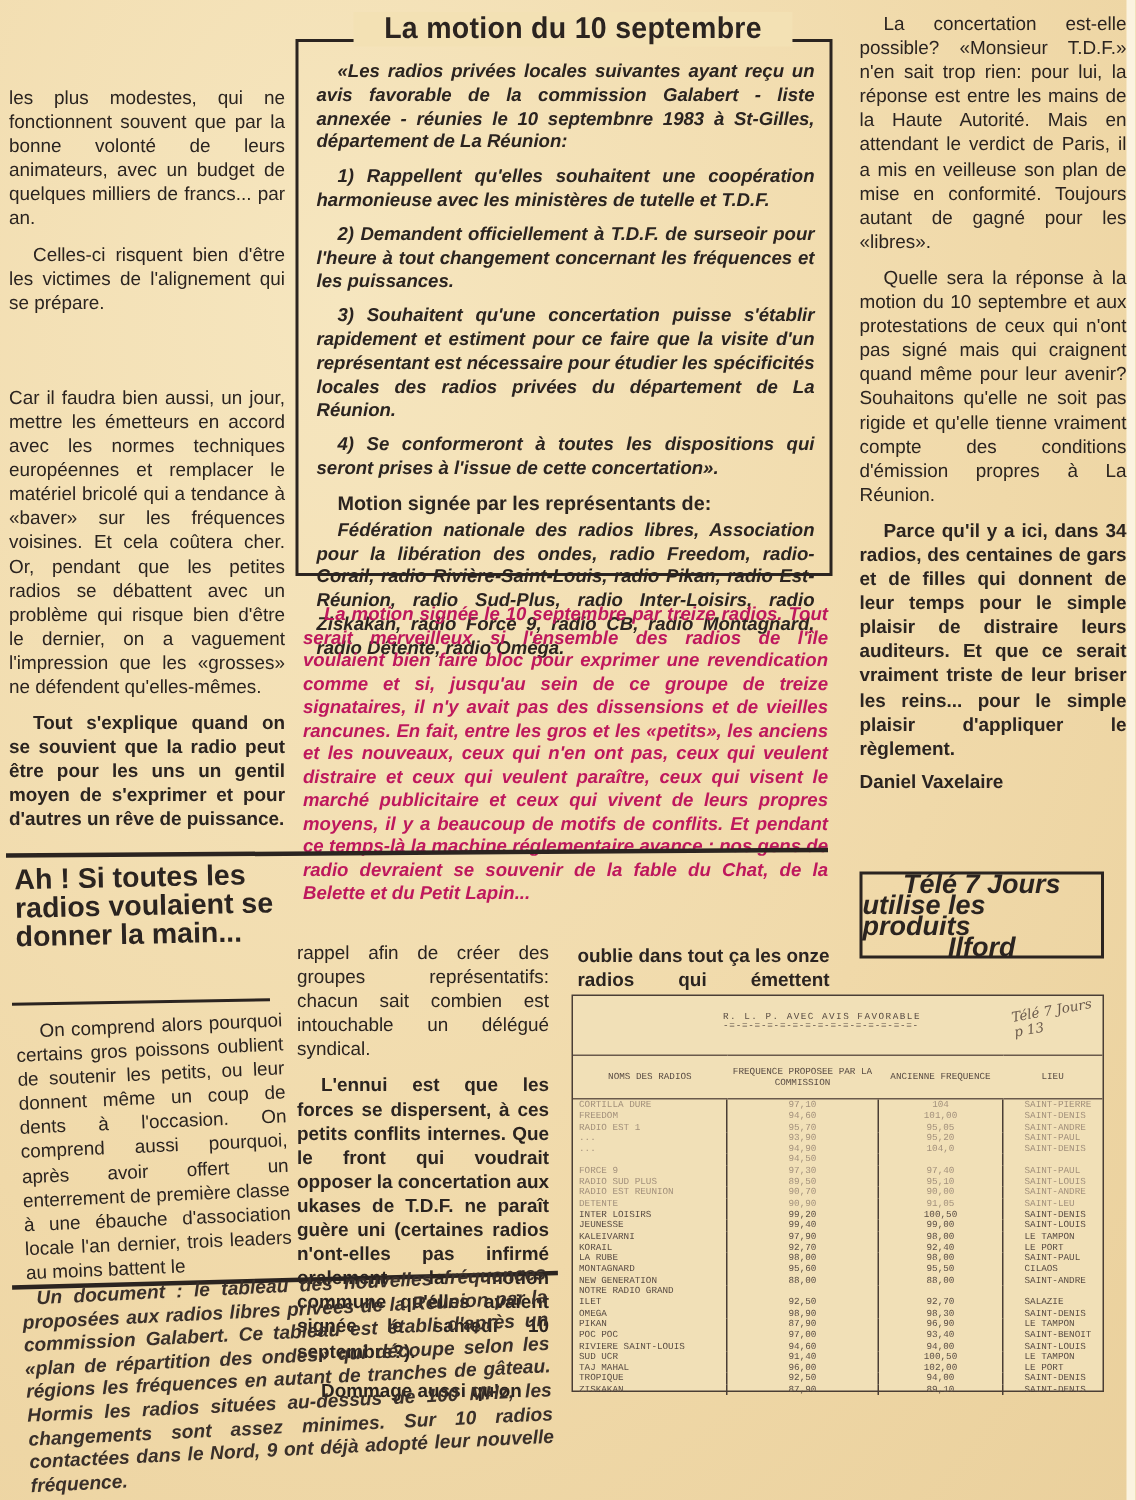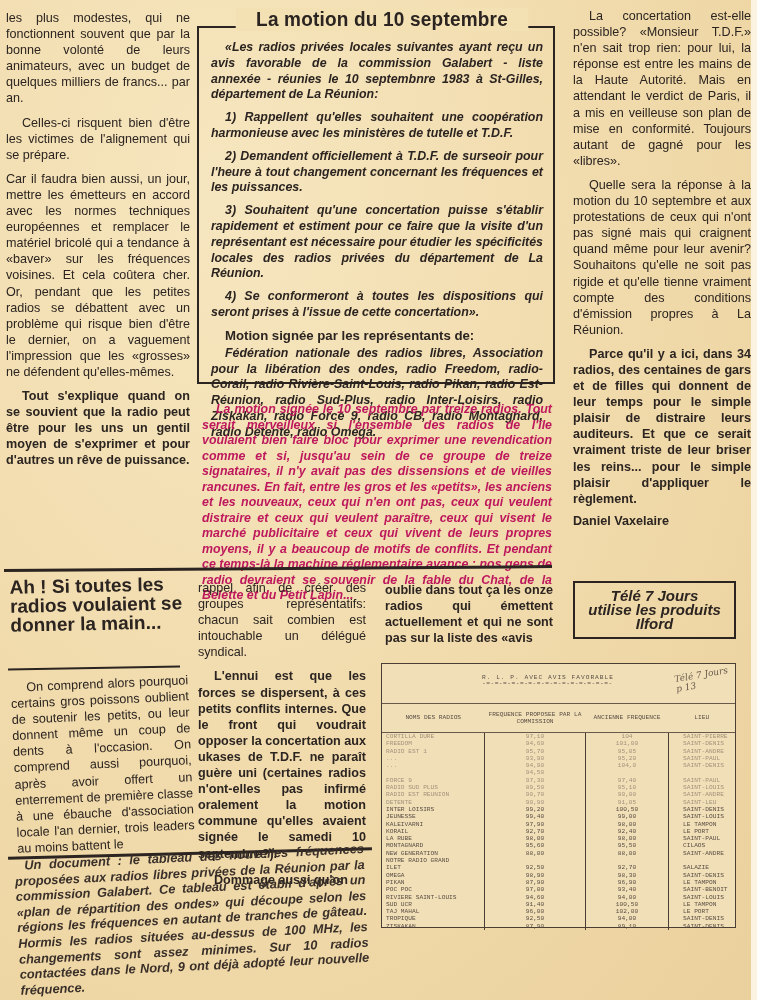--- a/index.html
+++ b/index.html
@@ -5,21 +5,21 @@
   html, body { margin: 0; padding: 0; }
   body {
     width: 757px; height: 1000px; position: relative; overflow: hidden;
     background: #f2dfb2;
     background-image: radial-gradient(ellipse at 30% 20%, #f6e6bf 0%, #f0d9a9 60%, #ead09c 100%);
     font-family: "Liberation Sans", sans-serif;
     color: #2b2420;
   }
   .col { position: absolute; font-size: 12.6px; line-height: 16.1px; text-align: justify; }
   .col p { margin: 0 0 8px 0; text-indent: 16px; }
-  .col p.noind { text-indent: 0; }
+  .col p.noind { text-indent: 0; margin-top: 47px; }
   .bold { font-weight: bold; }
 
   #col-left-top { left: 6px; top: 10px; width: 184px; }
   #col-right-top { left: 573px; top: 8px; width: 178px; }
 
   #motion-box {
     position: absolute; left: 197px; top: 26px; width: 358px; height: 358px;
     border: 2.5px solid #2b2420; box-sizing: border-box; padding: 12px 10px 6px 12px;
   }
   #motion-title {
@@ -54,21 +54,21 @@
   #caption {
     position: absolute; left: 14px; top: 858px; width: 350px;
     font-size: 12.8px; line-height: 15.6px; font-style: italic; font-weight: bold; text-align: justify;
     transform: rotate(-2.8deg); transform-origin: top left; color: #3a302a; text-indent: 10px;
   }
 
   #ad-box {
     position: absolute; left: 573px; top: 581px; width: 163px; height: 58px;
     border: 2px solid #2b2420; box-sizing: border-box;
     display: flex; flex-direction: column; align-items: center; justify-content: center;
-    font-size: 15px; line-height: 14px; font-style: italic; font-weight: bold; text-align: left;
+    font-size: 18px; line-height: 14px; font-style: italic; font-weight: bold; text-align: left;
   }
 
   #freq-table {
     position: absolute; left: 381px; top: 663px; width: 355px; height: 265px;
     border: 1.5px solid #4a3e35; box-sizing: border-box; background: #f1e0b7;
     font-family: "Liberation Mono", monospace; font-size: 6.2px; line-height: 7.3px; color: #5a4d44;
   }
   #freq-table .ttitle { position: absolute; left: 100px; top: 10px; letter-spacing: 1px; }
   #freq-table .ttitle-ul { position: absolute; left: 100px; top: 16px; letter-spacing: 0.5px; }
   #freq-table .note { position: absolute; left: 293px; top: 5px; font-family: "DejaVu Serif", serif; font-style: italic; font-size: 9px; color: #6a5a4c; transform: rotate(-10deg); line-height: 10px; }

